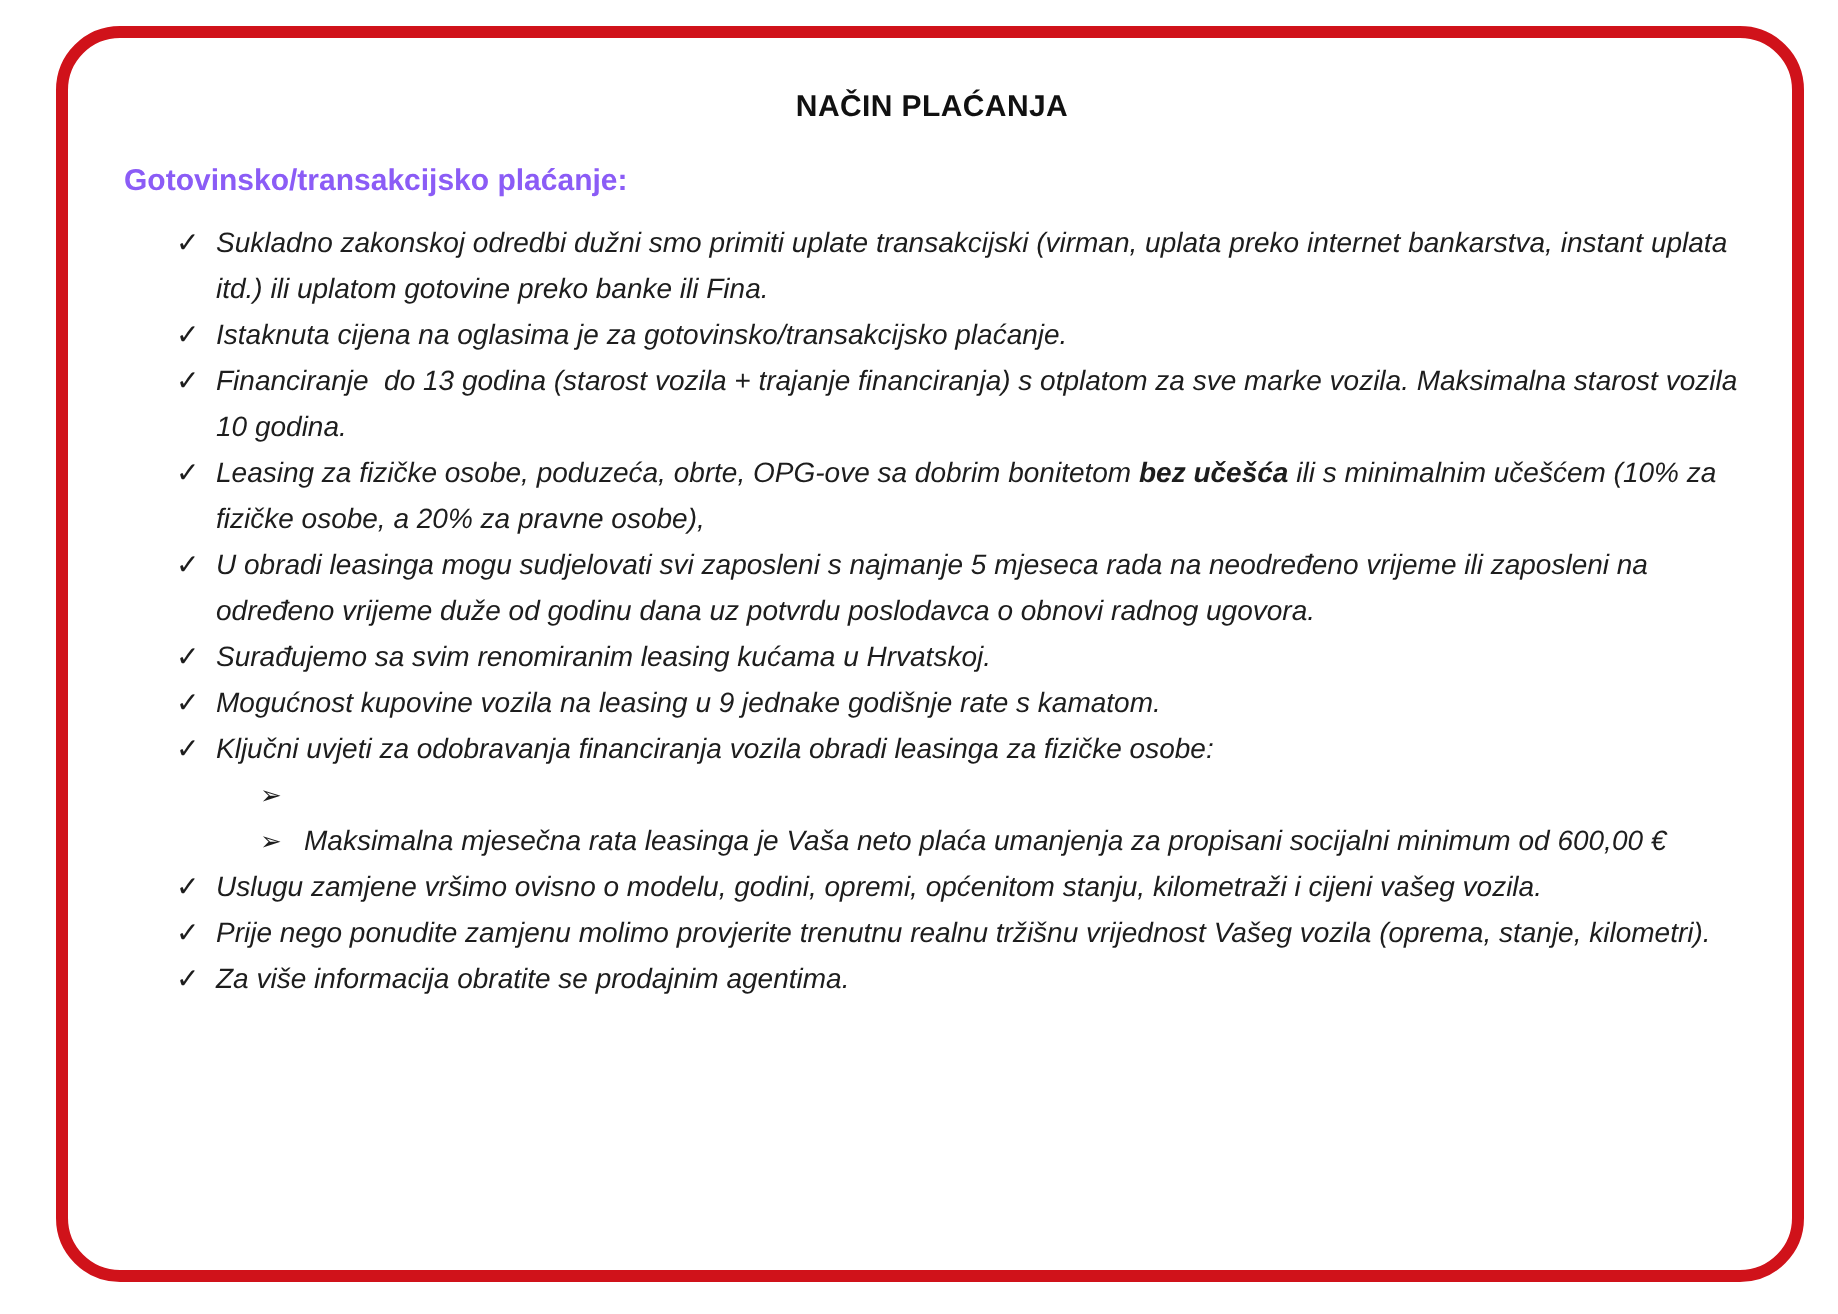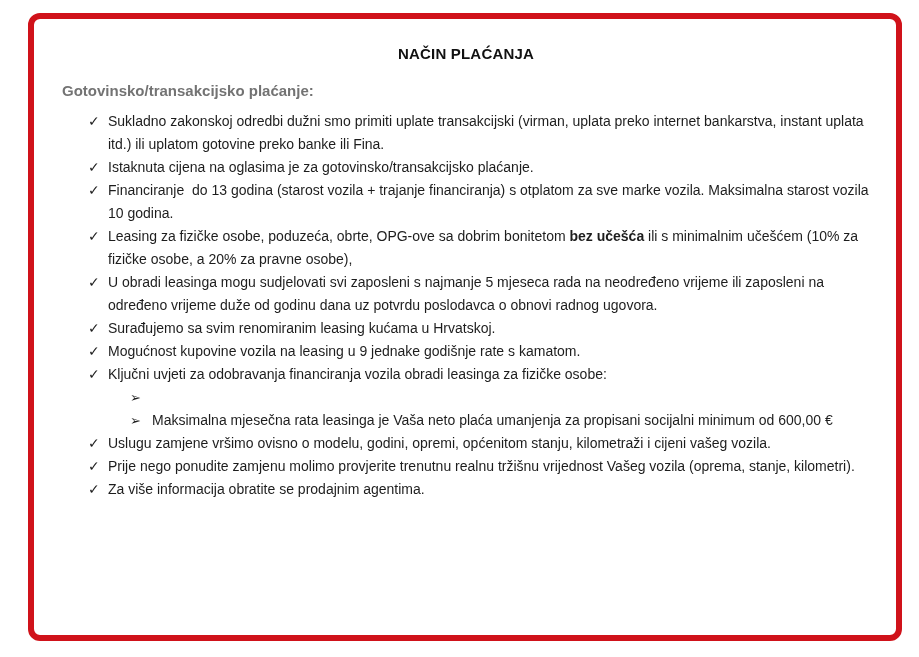--- a/index.html
+++ b/index.html
@@ -15,38 +15,38 @@
     position: relative;
     overflow: hidden;
   }
   .frame {
     position: absolute;
     left: 28px;
     top: 13px;
     width: 874px;
     height: 628px;
     border: 6px solid #d0121a;
-    border-radius: 12px;
+    border-radius: 32px;
     box-sizing: border-box;
   }
   .content {
     padding: 26px 26px 0 28px;
   }
   .doc-title {
     text-align: center;
     font-weight: bold;
     font-size: 15px;
     letter-spacing: 0.2px;
     color: #111111;
     margin: 0 0 20px 0;
   }
   .section-heading {
     font-weight: bold;
     font-size: 15px;
-    color: #737373;
+    color: #8b5cf6;
     margin: 13px 0 11px 0;
   }
   .section:first-of-type .section-heading {
     margin-top: 0;
   }
   .bullet-list {
     margin: 0;
     padding: 0;
   }
   .bullet {
@@ -63,20 +63,21 @@
   .bullet.arrow-item {
     padding-left: 68px;
   }
   .bullet.arrow-item .marker {
     flex: 0 0 22px;
     font-size: 13px;
   }
   .bullet-text {
     flex: 1;
     white-space: pre-wrap;
+    font-style: italic;
   }
   .bullet-text b {
     font-weight: bold;
   }
 </style>
 </head>
 <body style="color: rgb(29, 29, 29);">
 
 <div class="frame" style="border-color: rgb(208, 18, 26);">
   <div class="content">

